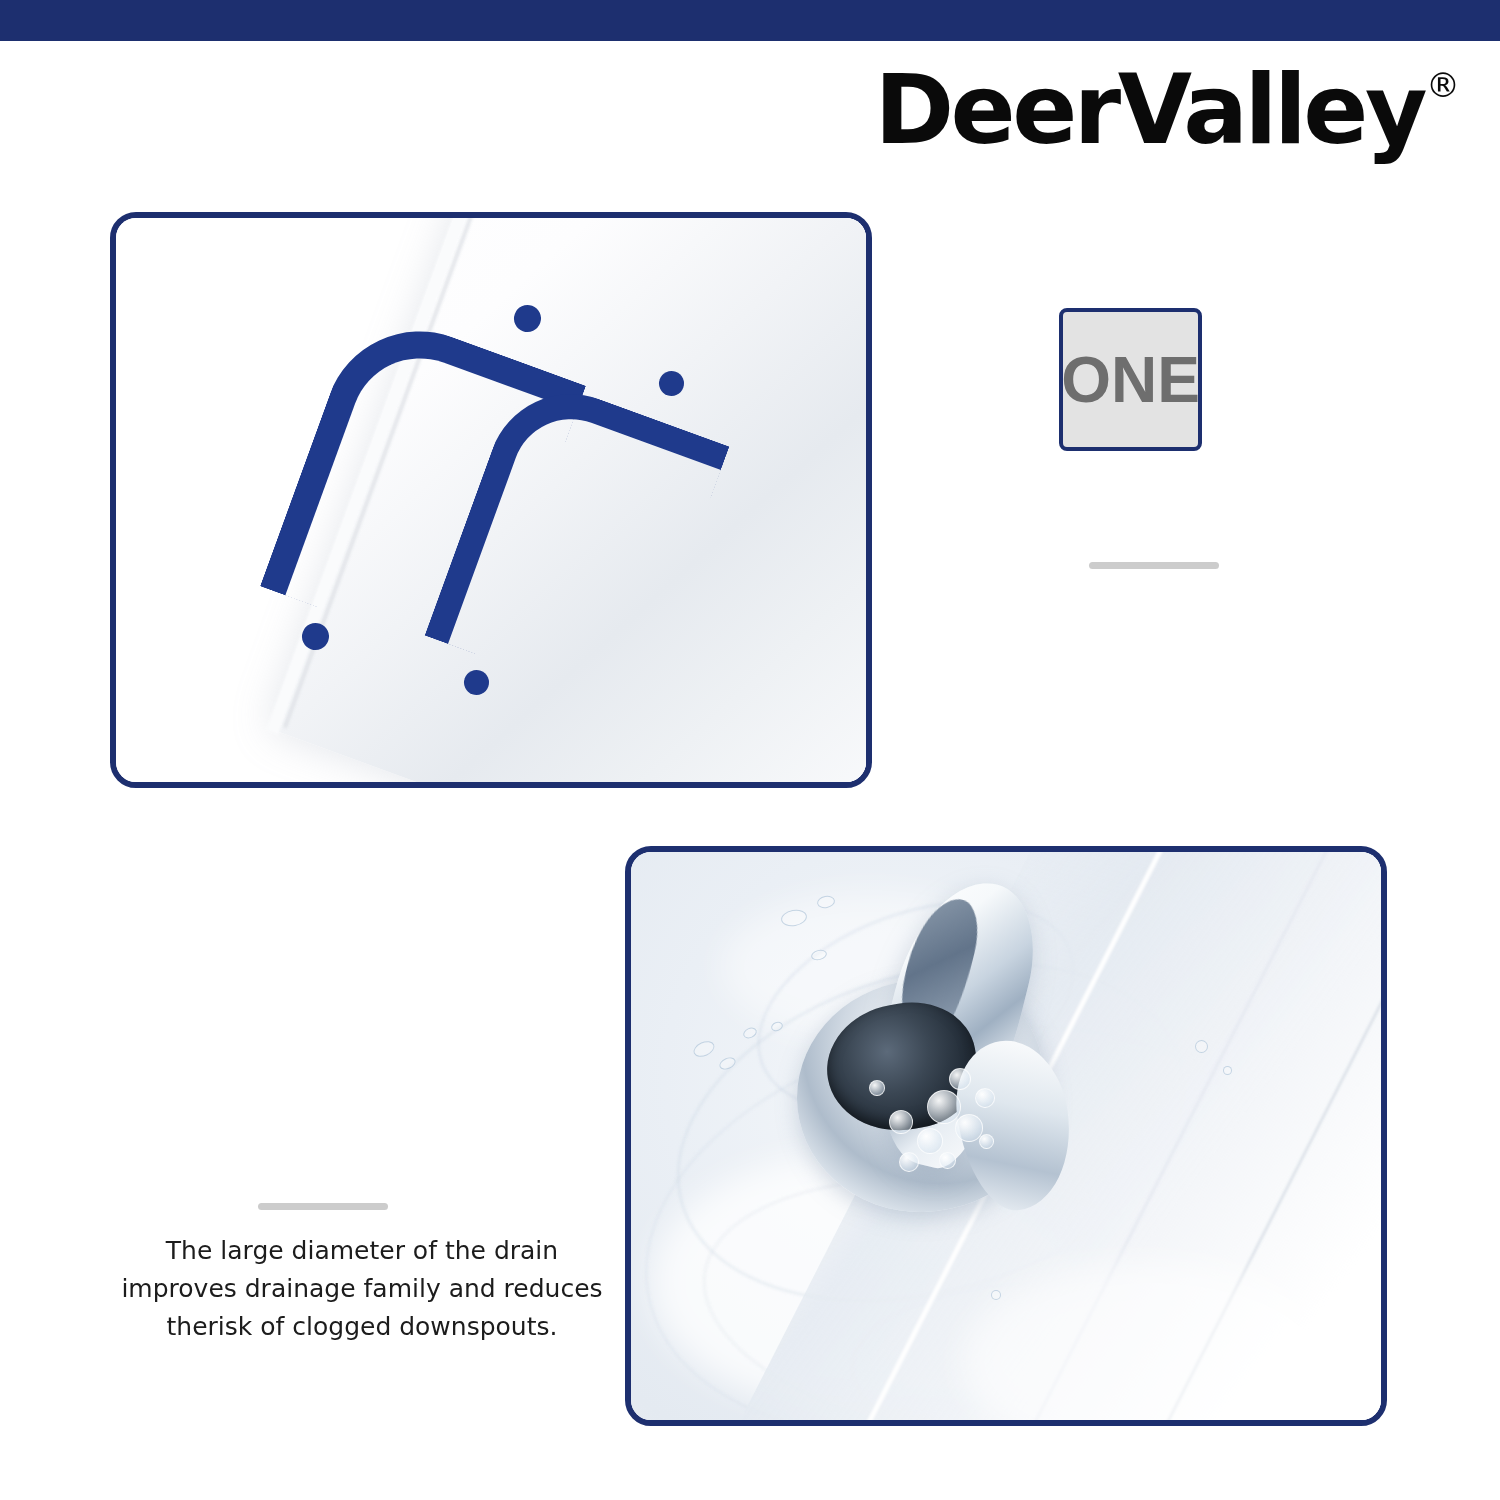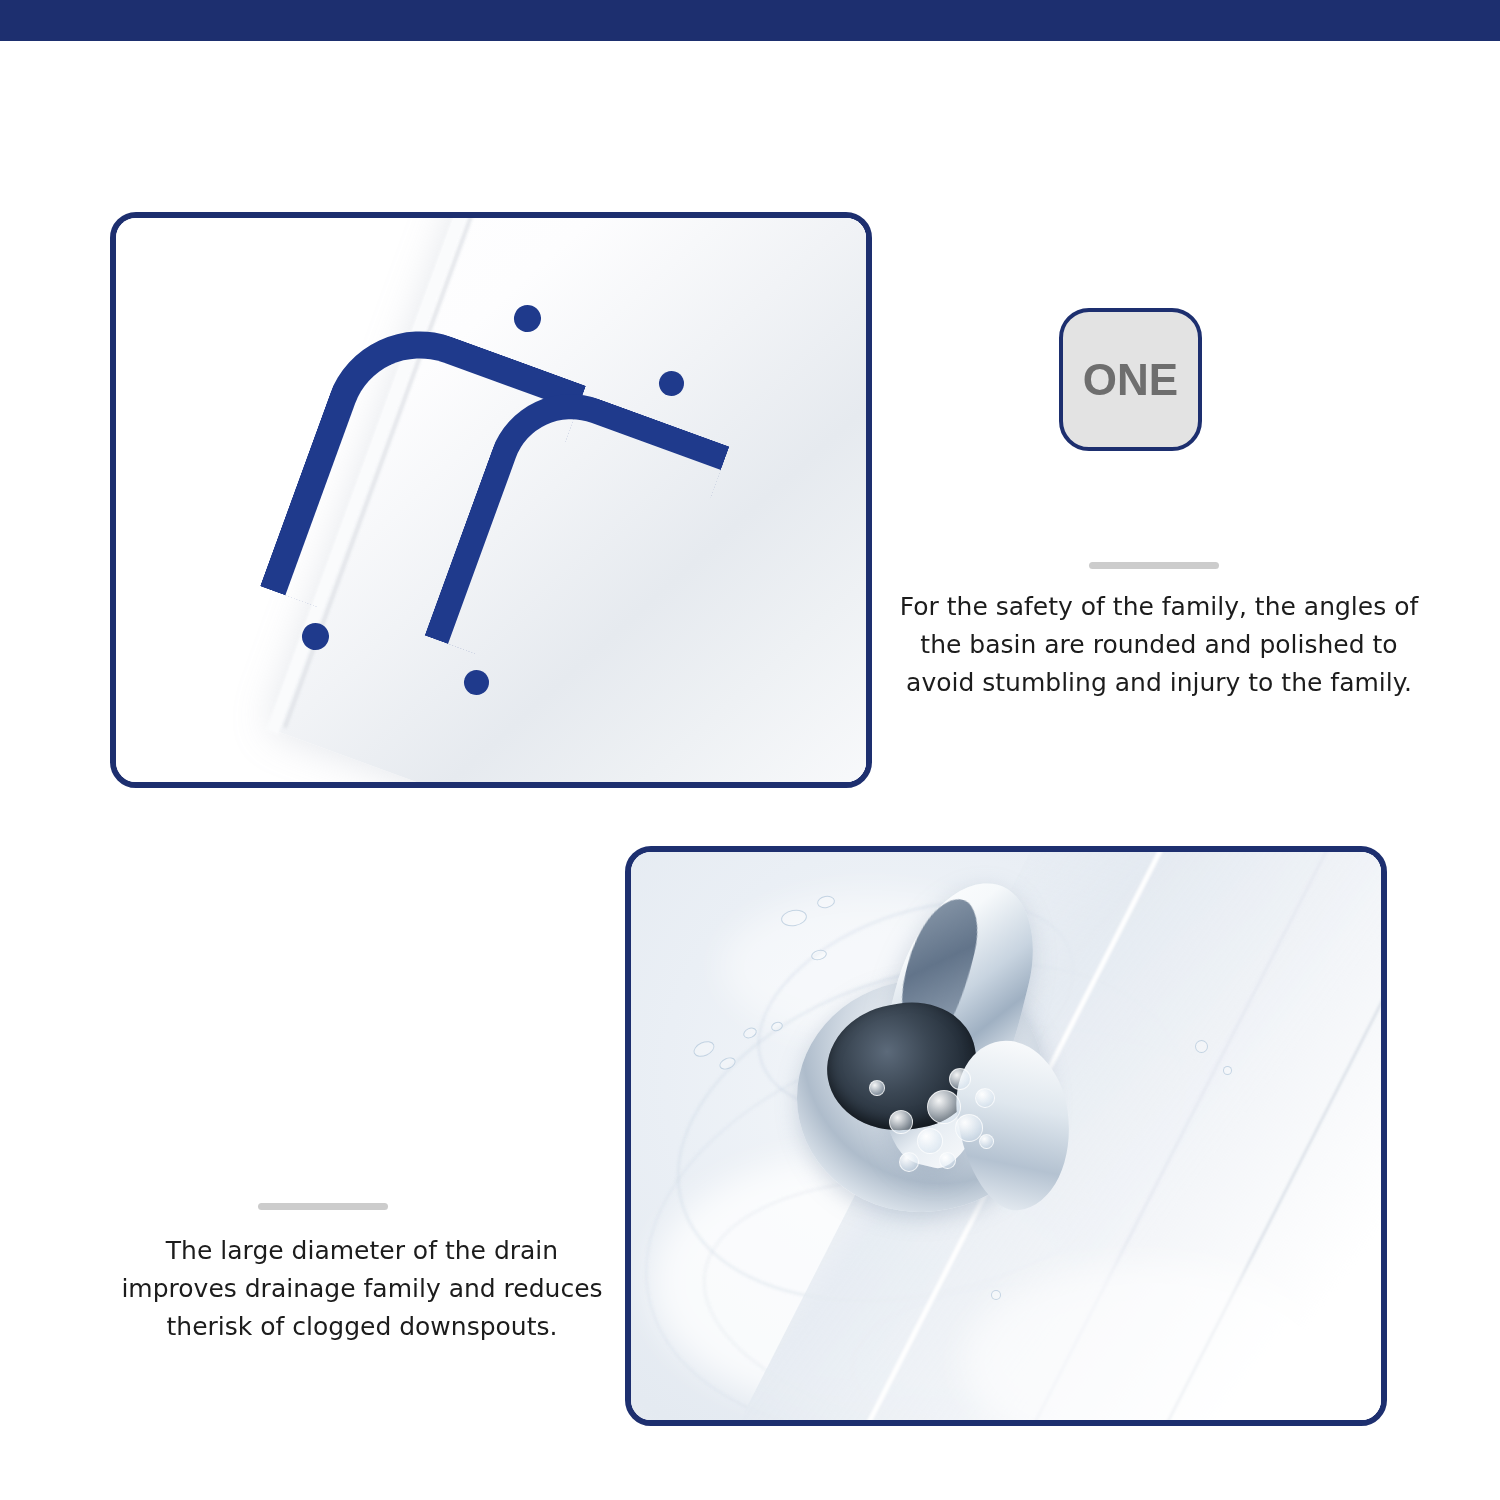--- a/index.html
+++ b/index.html
@@ -311,27 +311,27 @@
     border: 1px solid rgba(175,196,216,.7);
     background: rgba(255,255,255,.25);
   }
 
   
   .badge {
     position: absolute;
     width: 143px;
     height: 143px;
     border: 4px solid #1d2f6f;
-    border-radius: 30px;
+    border-radius: 8px;
     background: #e3e3e3;
     display: flex;
     align-items: center;
     justify-content: center;
     font-family: "Liberation Sans", sans-serif;
-    font-size: 44px;
+    font-size: 64px;
     font-weight: bold;
     color: #6e6e6e;
     letter-spacing: 0px;
   }
   #badge-one { left: 1059px; top: 308px; }
   #badge-two { left: 248px;  top: 948px; }
 
   .headline {
     position: absolute;
     font-family: "DejaVu Sans", sans-serif;
@@ -366,41 +366,44 @@
   #body-one { left: 888px; top: 588px; width: 542px; }
   #body-two { left: 105px; top: 1232px; width: 514px; }
 </style>
 </head>
 <body>
 
 <div id="page">
 
   <div class="topbar"></div>
 
+  <div class="brand">
+    <span class="brand-name">DeerValley</span>
+    <span class="brand-reg">®</span>
+  </div>
 
   <div class="panel" id="panel-corner">
     <div class="corner-photo">
       <div class="basin-shadowband"></div>
       <div class="basin-slab"></div>
       <div class="basin-rim"></div>
       <div class="basin-rim2"></div>
 
       <div class="chev" id="chev-outer"></div>
       <div class="cap" style="left:398px; top:87px; width:27px; height:27px; transform:rotate(20deg);"></div>
       <div class="cap" style="left:186px; top:405px; width:27px; height:27px; transform:rotate(20deg);"></div>
 
       <div class="chev" id="chev-inner"></div>
       <div class="cap" style="left:543px; top:153px; width:25px; height:25px; transform:rotate(20deg);"></div>
       <div class="cap" style="left:348px; top:452px; width:25px; height:25px; transform:rotate(20deg);"></div>
     </div>
   </div>
 
   <div class="badge" id="badge-one">ONE</div>
   <div class="divider" id="div-one"></div>
-  <div class="body-text" id="body-one">For the safety of the family, the angles of the basin are rounded and polished to avoid stumbling and injury to the family.</div>
 
   <div class="divider" id="div-two"></div>
   <div class="body-text" id="body-two">The large diameter of the drain improves drainage family and reduces therisk of clogged downspouts.</div>
 
   <div class="panel" id="panel-drain">
     <div class="drain-photo">
 
       <div class="sheen" id="sheen1"></div>
       <div class="sheen" id="sheen3"></div>
 

